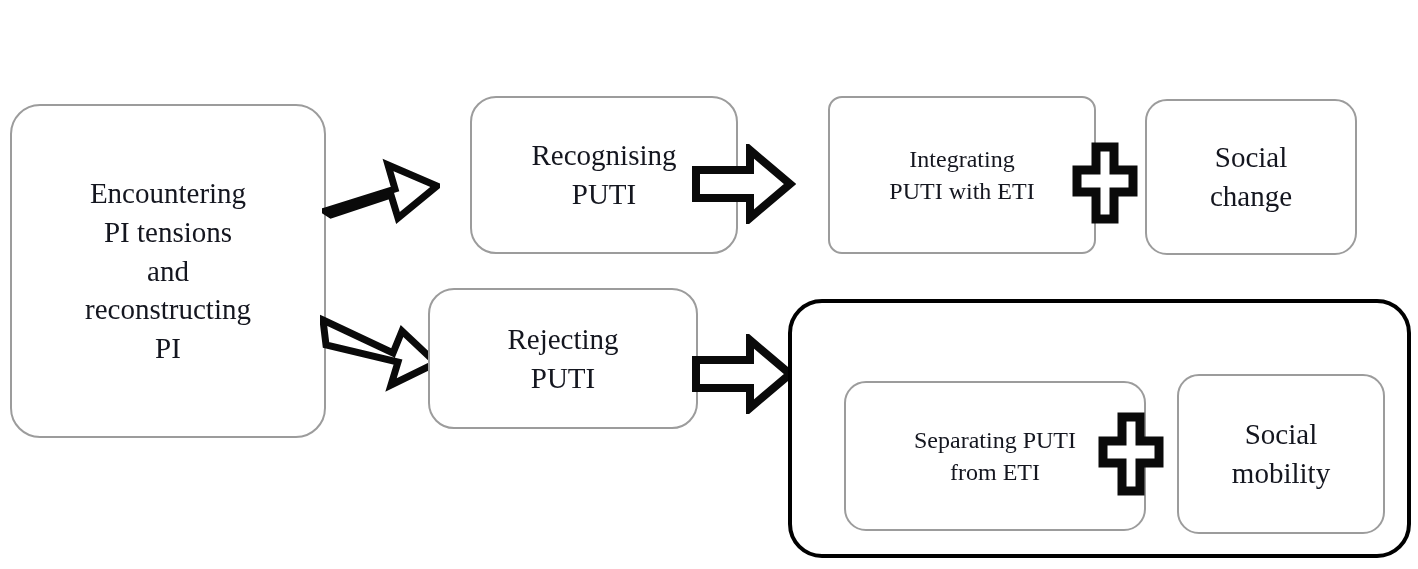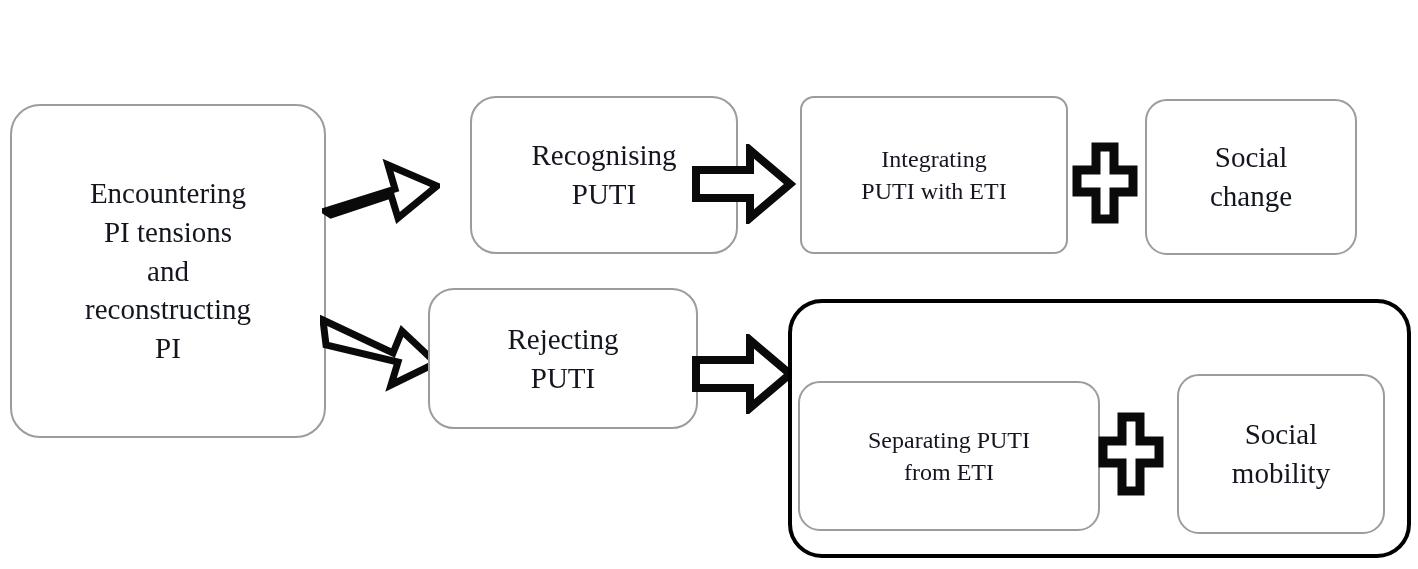--- a/index.html
+++ b/index.html
@@ -57,32 +57,32 @@
   }
   #node-rejecting {
     left: 428px; top: 288px; width: 270px; height: 141px;
     font-size: 29px;
   }
   #group-assimilation {
     left: 778px; top: 9px; width: 608px; height: 271px;
   }
   #title-assimilation { top: 46px; font-size: 31px; }
   #node-integrating {
-    left: 800px; top: 96px; width: 268px; height: 158px;
+    left: 828px; top: 96px; width: 268px; height: 158px;
     font-size: 24px; border-radius: 14px;
   }
   #node-social-change {
     left: 1145px; top: 99px; width: 212px; height: 156px;
     font-size: 29px; border-radius: 22px;
   }
   #group-dissimilation {
     left: 788px; top: 299px; width: 623px; height: 259px;
   }
   #node-separating {
-    left: 798px; top: 381px; width: 302px; height: 150px;
+    left: 844px; top: 381px; width: 302px; height: 150px;
     font-size: 24px; border-radius: 22px;
   }
   #node-social-mobility {
     left: 1177px; top: 374px; width: 208px; height: 160px;
     font-size: 29px; border-radius: 22px;
   }
 
   
   .connector { position: absolute; }
   #arrow-up    { left: 322px; top: 148px; width: 118px; height: 104px; }

